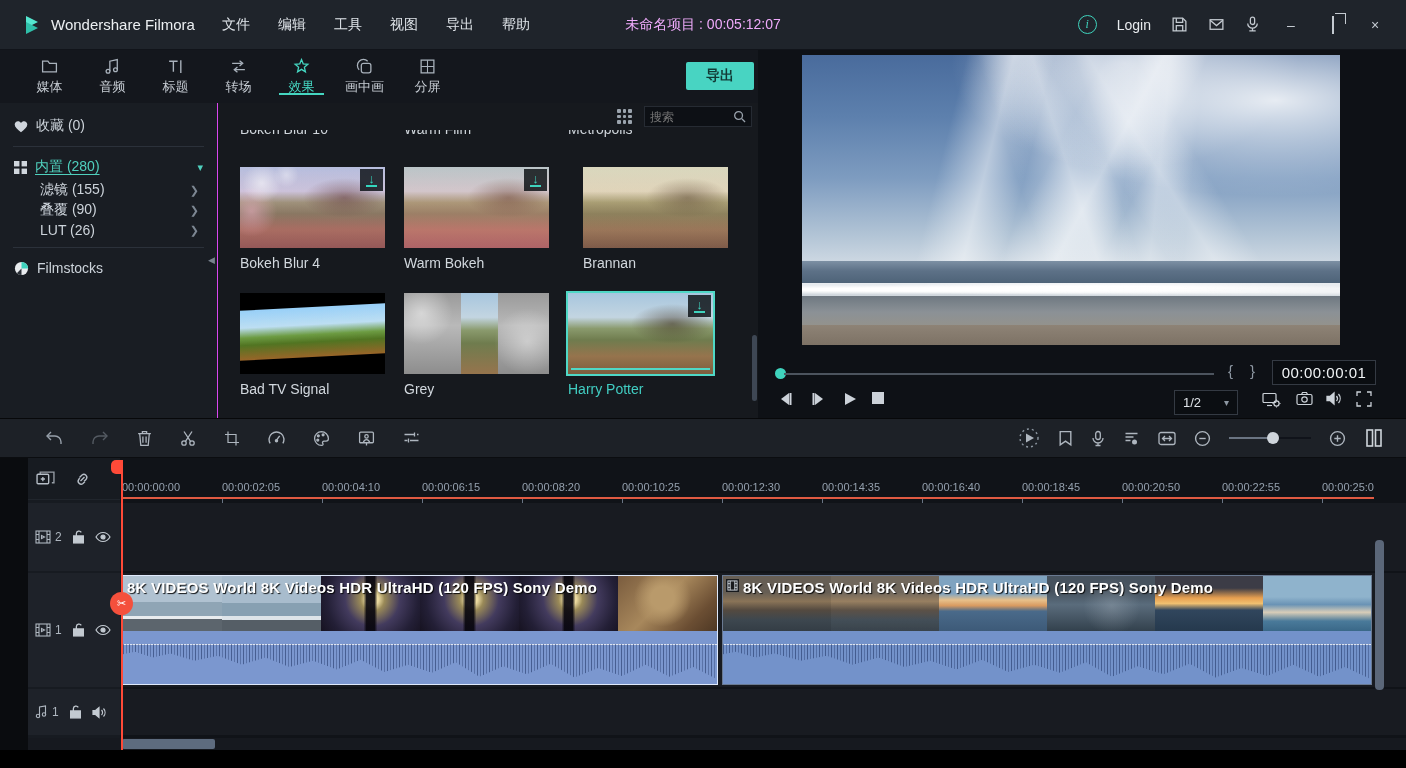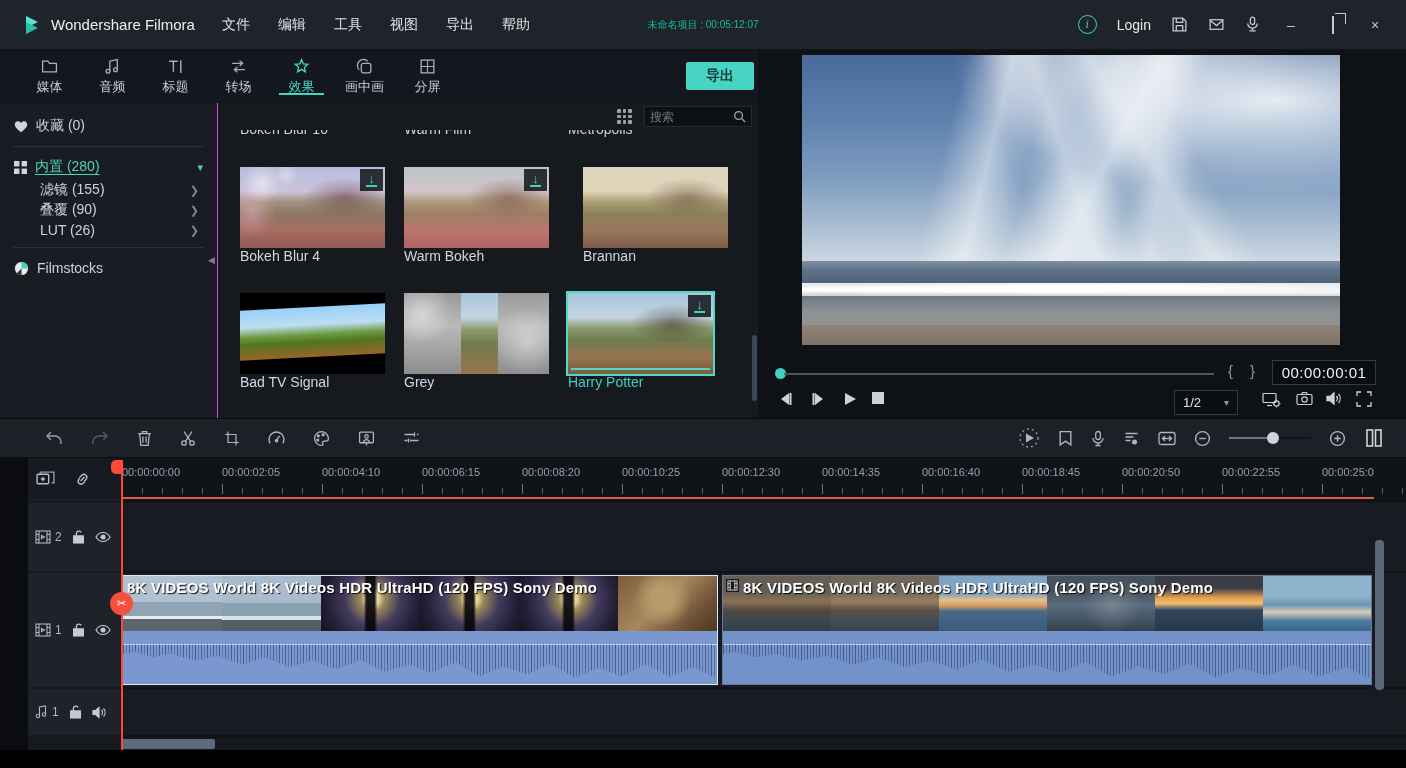--- a/index.html
+++ b/index.html
@@ -9,21 +9,21 @@
   .app{position:relative;width:1406px;height:768px;background:#0d0f13}
   svg{display:block}
   .ic{display:inline-flex;align-items:center;justify-content:center;color:#a9b2bc}
 
   
   .titlebar{left:0;top:0;width:1406px;height:50px;background:#1f242b;display:flex;align-items:center;border-bottom:1px solid #11141a}
   .logo{margin-left:22px}
   .appname{margin-left:9px;font-size:15px;color:#eceff2;white-space:nowrap}
   .menus{display:flex;margin-left:14px;gap:2px}
   .menus .menu{padding:6px 13px;font-size:14px;color:#dfe4e9;cursor:default}
-  .proj{position:absolute;left:50%;transform:translateX(-50%);font-size:10px;color:#14b8a6}
+  .proj{position:absolute;left:50%;transform:translateX(-50%);font-size:14px;color:#f0abfc}
   .tb-right{margin-left:auto;display:flex;align-items:center;gap:20px;padding-right:20px}
   .info-ic{width:19px;height:19px;border-radius:50%;border:1.5px solid #3fd3bd;color:#3fd3bd;
     font-size:12px;display:flex;align-items:center;justify-content:center;font-family:"Liberation Serif",serif;font-style:italic}
   .login{font-size:14px;color:#e8ebee}
   .winbtn{font-size:14px;color:#c4cad1;width:22px;text-align:center}
   .restore-glyph{width:11px;height:11px;border:1px solid #c4cad1;position:relative}
   .restore-glyph:before{content:"";position:absolute;left:2px;top:-4px;width:10px;height:10px;border:1px solid #c4cad1;border-left:none;border-bottom:none}
 
   
   .ribbon{left:0;top:50px;width:758px;height:53px;background:#14171d;display:flex;align-items:flex-start;padding-left:18px}
@@ -51,21 +51,21 @@
   .fxbar{height:27px;display:flex;align-items:center;justify-content:flex-end;gap:12px;padding-right:6px}
   .griddots{width:15px;height:15px;display:grid;grid-template-columns:repeat(3,1fr);gap:2px}
   .griddots i{background:#9aa3ad;border-radius:1px}
   .searchbox{width:108px;height:21px;background:#0d1015;border:1px solid #262b33;display:flex;align-items:center;padding:0 5px}
   .searchbox input{flex:1;background:transparent;border:none;outline:none;color:#aeb6bf;font-size:12px;width:70px;font-family:inherit}
   .cutrow{display:flex;padding-left:22px;height:12px;overflow:hidden}
   .cutrow span{width:164px;font-size:14px;color:#cfd5db;margin-top:-9px;display:block}
   .fxgrid{position:relative}
   .card{position:absolute;width:145px}
   .thumb{width:145px;height:81px;position:relative;background:#333;overflow:hidden}
-  .fxname{font-size:14px;color:#d2d8de}
+  .fxname{margin-top:7px;font-size:14px;color:#d2d8de}
   .fxname.sel{color:#41cdc2}
   .thumb.selected{outline:2px solid #4fd8c6;outline-offset:0}
   .dl-badge{position:absolute;top:2px;right:2px;width:23px;height:22px;background:rgba(9,13,17,.82);
     display:flex;flex-direction:column;align-items:center;justify-content:center;color:#3fd3bd}
   .dl-badge .arr{font-size:13px;font-weight:bold;line-height:11px}
   .dl-badge .bar{width:11px;height:2px;background:#3fd3bd;margin-top:1px}
   .progress{position:absolute;left:3px;right:3px;bottom:4px;height:2px;background:#4fd8c6}
   
   .vineyard{background:
     radial-gradient(ellipse at 72% 38%,rgba(60,45,30,.55),transparent 28%),
@@ -132,21 +132,21 @@
   .dim{opacity:.45}
   .zoomslider{width:82px;height:2px;background:#10131a;position:relative}
   .zoomslider .zfill{position:absolute;left:0;top:0;height:2px;width:50%;background:#6a7482}
   .zoomslider .zhandle{position:absolute;left:46%;top:-5px;width:12px;height:12px;border-radius:50%;background:#cfd5db}
 
   
   .timeline{left:0;top:458px;width:1406px;height:310px;background:#101318}
   .blackstrip{position:absolute;left:0;top:0;width:28px;height:292px;background:#0a0c0f}
   .hdrcol{position:absolute;left:28px;top:0;width:92px;height:292px;background:#171b21}
   .trackops{position:absolute;left:28px;top:0;width:92px;height:42px;display:flex;align-items:center;gap:18px;padding-left:8px;border-bottom:1px solid #20252c}
-  .ruler{position:absolute;left:120px;top:2px;right:0;height:40px;overflow:hidden}
+  .ruler{position:absolute;left:120px;top:17px;right:0;height:40px;overflow:hidden}
   .ruler-labels{position:absolute;left:2px;top:6px;display:flex;width:1310px}
   .ruler-labels span{width:100px;flex:0 0 100px;font-size:11px;color:#94a0ae;white-space:nowrap}
   .ticks-minor{position:absolute;left:2px;top:28px;height:6px;right:0;
     background:repeating-linear-gradient(90deg,#525d6b 0 1px,transparent 1px 20px)}
   .ticks-major{position:absolute;left:2px;top:24px;height:10px;right:0;
     background:repeating-linear-gradient(90deg,#6a7584 0 1px,transparent 1px 100px)}
   .rulerline{position:absolute;left:122px;top:39px;width:1252px;height:2px;background:#e05a42}
   .row{position:absolute;left:28px;right:0;background:#181b21}
   .row-t2{top:45px;height:68px}
   .row-t1{top:115px;height:114px}

